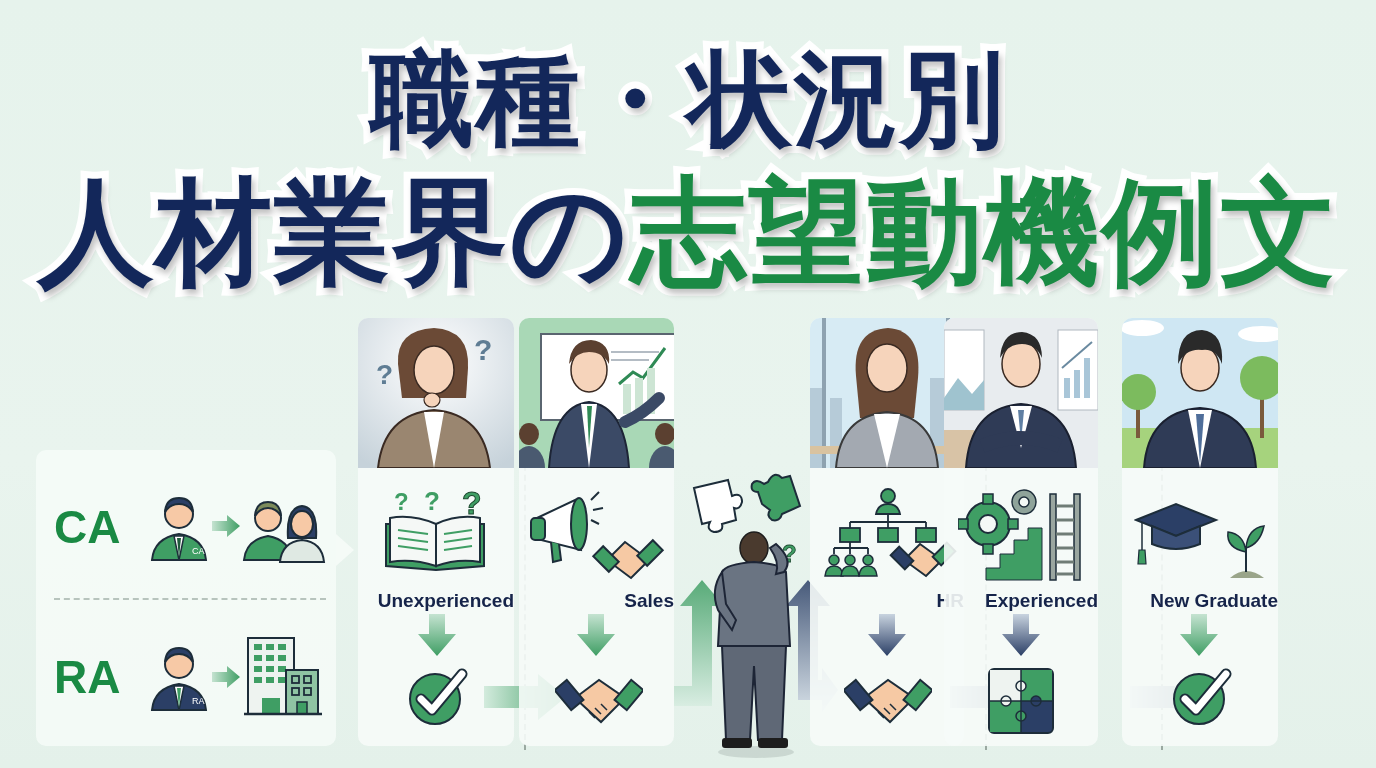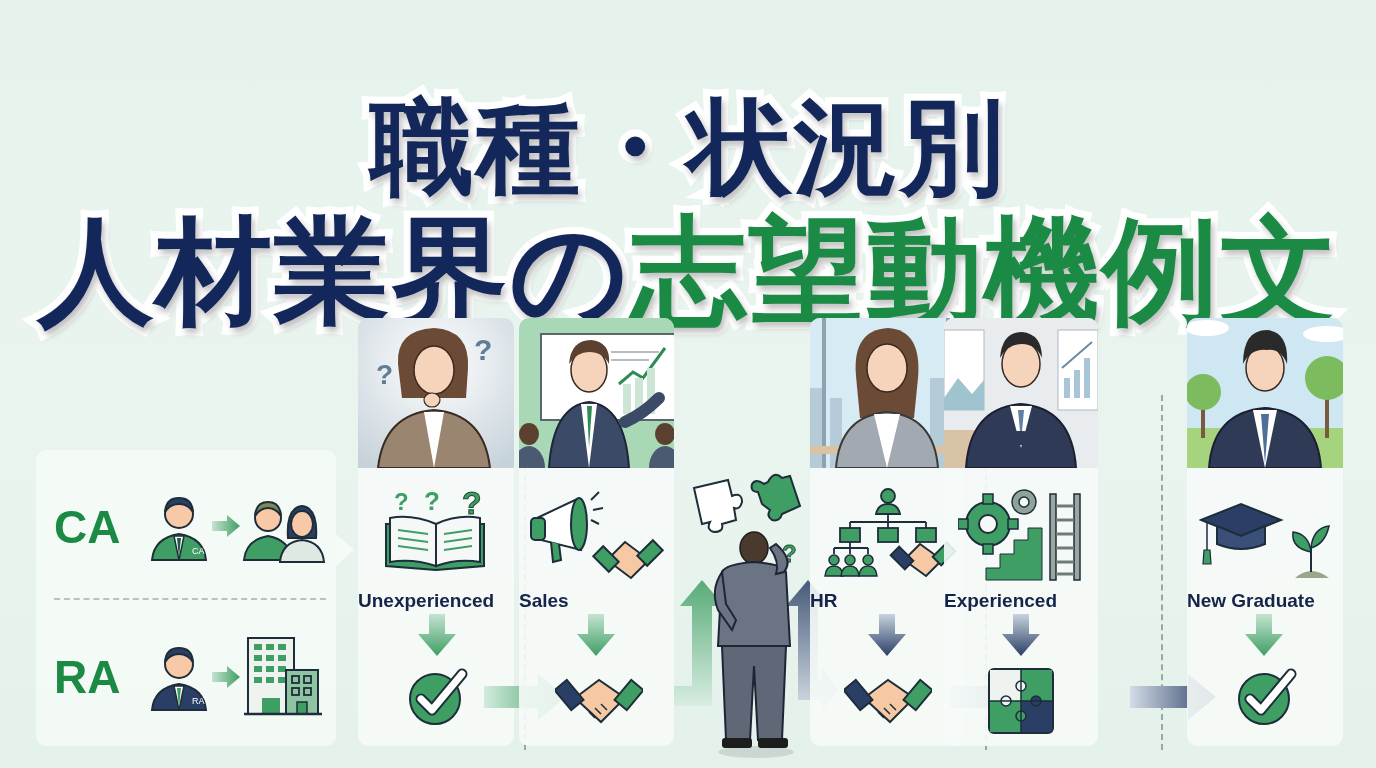--- a/index.html
+++ b/index.html
@@ -4,32 +4,31 @@
 <style>
   * { box-sizing: border-box; margin: 0; padding: 0; }
   html, body { width: 1376px; height: 768px; overflow: hidden; }
   body {
     background: linear-gradient(180deg, #e6f3ec 0%, #e9f4ee 60%, #e4f1ea 100%);
     font-family: "DejaVu Sans", sans-serif;
     position: relative;
   }
   .title-line {
     position: absolute; left: 0; width: 1376px; text-align: center;
-    font-family: Liberation Sans, sans-serif; font-weight: 900;
+    font-family: Liberation Mono, monospace; font-weight: 900;
     letter-spacing: 2px;
     paint-order: stroke fill;
-    margin-top: 40px;
   }
   .title-line span {
     -webkit-text-stroke: 14px #ffffff;
     paint-order: stroke fill;
     text-shadow: 3px 5px 6px rgba(0,0,0,0.25);
   }
   .t1 { top: 52px; font-size: 104px; line-height: 110px; color: #13275a; }
-  .t2 { top: 169px; font-size: 116px; line-height: 124px; color: #13275a; }
+  .t2 { top: 179px; font-size: 116px; line-height: 124px; color: #13275a; }
   .t2 .green { color: #1a8a44; }
   .navy { color: #13275a; }
 
   .panel {
     position: absolute; background: rgba(246,251,248,0.85);
     border-radius: 10px;
   }
   .left-panel { left: 36px; top: 450px; width: 300px; height: 296px; }
   .left-panel .pointer {
     position: absolute; right: -18px; top: 84px; width: 0; height: 0;
@@ -46,21 +45,21 @@
   }
   .col {
     position: absolute; top: 318px; height: 428px; border-radius: 10px;
     background: rgba(246,251,248,0.9); overflow: hidden;
   }
   .photo {
     position: absolute; left: 0; top: 0; width: 100%; height: 150px;
   }
   .col-label {
     position: absolute; left: 0; width: 100%; top: 272px;
-    text-align: left; font-weight: 700; font-size: 19px; color: #16244a;
+    text-align: right; font-weight: 700; font-size: 19px; color: #16244a;
     font-family: "Liberation Sans", sans-serif;
   }
   .vdash {
     position: absolute; top: 395px; width: 0; height: 355px;
     border-left: 2px dashed #9aa8a0;
   }
   .abs { position: absolute; }
 </style>
 </head>
 <body>
@@ -441,21 +440,21 @@
     <rect x="2" y="33" width="31" height="31" fill="#3f9e64"></rect>
     <circle cx="33" cy="18" r="5" fill="#eef3f0" stroke="#1d2d3a" stroke-width="1.5"></circle>
     <circle cx="18" cy="33" r="5" fill="#eef3f0" stroke="#1d2d3a" stroke-width="1.5"></circle>
     <circle cx="48" cy="33" r="5" fill="#2b3f66" stroke="#1d2d3a" stroke-width="1.5"></circle>
     <circle cx="33" cy="48" r="5" fill="#3f9e64" stroke="#1d2d3a" stroke-width="1.5"></circle>
     <line x1="33" y1="2" x2="33" y2="64" stroke="#1d2d3a" stroke-width="1.5"></line>
     <line x1="2" y1="33" x2="64" y2="33" stroke="#1d2d3a" stroke-width="1.5"></line>
   </svg>
 </div>
 
-<div class="col" style="left:1187px; width:156px;">
+<div class="col" style="left:1122px; width:156px;">
   <svg class="photo" viewBox="0 0 156 150" preserveAspectRatio="none">
     <rect width="156" height="150" fill="#cfe7f3"></rect>
     <ellipse cx="20" cy="10" rx="22" ry="8" fill="#ffffff"></ellipse>
     <ellipse cx="140" cy="16" rx="24" ry="8" fill="#ffffff"></ellipse>
     <rect x="0" y="110" width="156" height="40" fill="#a6d37d"></rect>
     <rect x="14" y="80" width="4" height="40" fill="#7a5a3c"></rect>
     <circle cx="16" cy="74" r="18" fill="#7cbb5e"></circle>
     <rect x="138" y="70" width="4" height="50" fill="#7a5a3c"></rect>
     <circle cx="140" cy="60" r="22" fill="#7cbb5e"></circle>
     <path d="M22 150 Q26 94 78 90 Q130 94 134 150 Z" fill="#2f3b56" stroke="#1a2030" stroke-width="2"></path>

